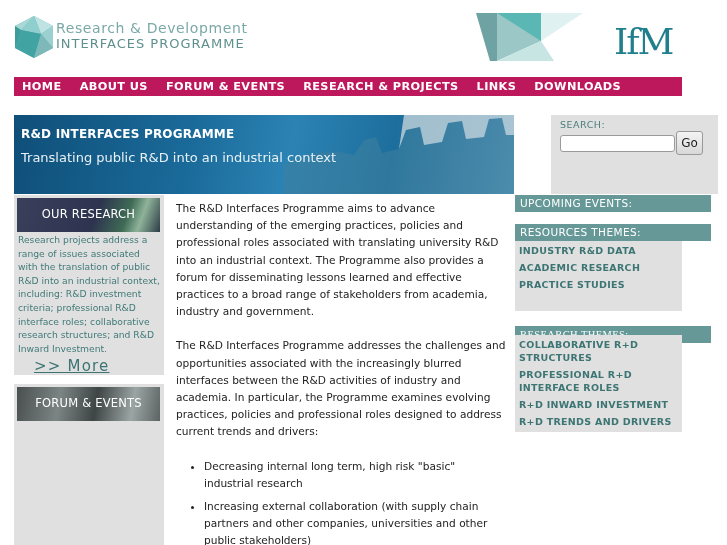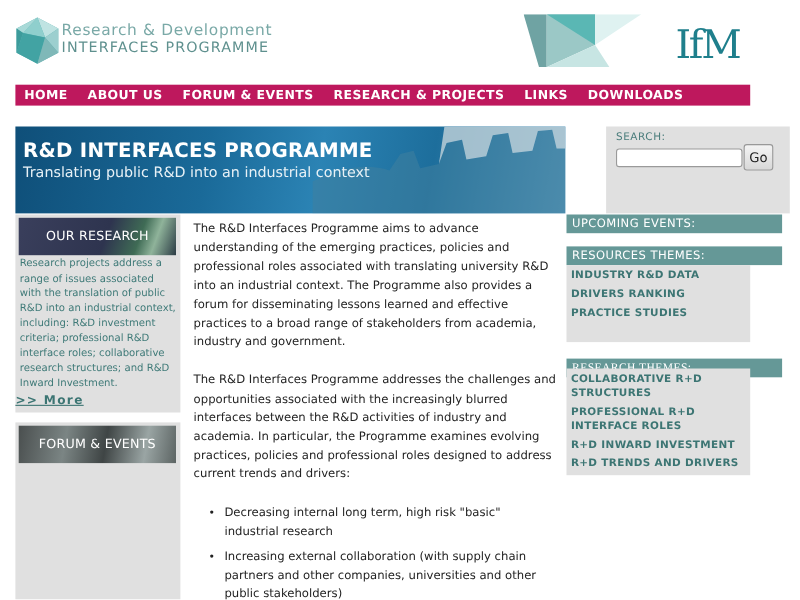--- a/index.html
+++ b/index.html
@@ -15,39 +15,39 @@
   .ifm-logo { position: absolute; left: 614px; top: 22px; font-family: "DejaVu Serif", serif; font-size: 36px; color: #1f7f8c; letter-spacing: -2px; line-height: 40px; }
 
   
   .nav { position: absolute; left: 14px; top: 77px; width: 668px; height: 19px; background: #be185d; display: flex; align-items: center; padding-left: 8px; box-sizing: border-box; }
   .nav-item { color: #ffffff; font-size: 11.3px; font-weight: bold; letter-spacing: 0.4px; margin-right: 18px; white-space: nowrap; cursor: pointer; }
 
   
   .banner { position: absolute; left: 14px; top: 115px; width: 500px; height: 79px; overflow: hidden;
     background: linear-gradient(100deg, #0f4f79 0%, #1a6a99 35%, #2b83b4 55%, #1d6e9c 75%, #5c9bbd 100%); }
   .banner-gear { position: absolute; right: 0; top: 0; width: 230px; height: 79px; }
-  .banner-title { position: absolute; left: 7px; top: 12px; color: #ffffff; font-size: 18px; font-weight: bold; letter-spacing: 0.2px; }
+  .banner-title { position: absolute; left: 7px; top: 12px; color: #ffffff; font-size: 12px; font-weight: bold; letter-spacing: 0.2px; }
   .banner-sub { position: absolute; left: 7px; top: 35px; color: #e8f1f6; font-size: 13px; }
 
   
   .search-box { position: absolute; left: 515px; top: 115px; width: 167px; height: 79px; background: #e0e0e0; margin-left: 36px; }
   .search-label { position: absolute; left: 9px; top: 4px; font-size: 9.5px; color: #4b7d7c; letter-spacing: 0.5px; }
   .search-input { position: absolute; left: 9px; top: 20px; width: 115px; height: 17px; border: 1px solid #9a9a9a; border-radius: 3px; background: #fff; box-sizing: border-box; }
   .go-btn { position: absolute; left: 125px; top: 16px; width: 27px; height: 24px; border: 1px solid #999; border-radius: 3px; background: linear-gradient(#f4f4f4,#d8d8d8); font-size: 12px; color: #222; display: flex; align-items: center; justify-content: center; box-sizing: border-box; }
 
   .side-head { position: absolute; left: 515px; width: 196px; height: 17px; background: #659897; color: #ffffff; font-size: 10.5px; letter-spacing: 0.4px; padding-left: 5px; box-sizing: border-box; line-height: 17px; }
   .side-panel { position: absolute; left: 515px; width: 167px; background: #e0e0e0; padding: 3px 4px 3px 4px; box-sizing: border-box; }
   .side-link { font-size: 9.5px; font-weight: bold; color: #3c7573; letter-spacing: 0.3px; line-height: 13px; margin-bottom: 4px; cursor: pointer; }
 
   
   .left-box { position: absolute; left: 14px; width: 150px; background: #e0e0e0; }
   .left-img { position: absolute; left: 3px; top: 3px; width: 143px; height: 34px; overflow: hidden; }
   .left-img-title { position: absolute; left: 0; right: 0; top: 9px; text-align: center; color: #ffffff; font-size: 11.5px; letter-spacing: 0.2px; }
   .left-text { position: absolute; left: 4px; top: 38px; width: 144px; font-size: 9.2px; line-height: 13.6px; color: #3f7a78; }
-  .more-link { position: absolute; left: 0; font-size: 11px; font-weight: bold; color: #3c7573; letter-spacing: 1.2px; text-decoration: underline; cursor: pointer; }
+  .more-link { position: absolute; left: 20px; font-size: 15px; font-weight: normal; color: #3c7573; letter-spacing: 1.2px; text-decoration: underline; cursor: pointer; }
 
   
   .main { position: absolute; left: 176px; top: 200px; width: 330px; font-size: 10.6px; color: #222; line-height: 17.2px; }
   .main p { margin: 0 0 17px 0; }
   .main ul { margin: 0; padding-left: 28px; }
   .main li { margin-bottom: 6px; }
 </style>
 </head>
 <body>
 
@@ -98,21 +98,21 @@
   <div class="search-label">SEARCH:</div>
   <input class="search-input" type="text" placeholder="" style="">
   <div class="go-btn">Go</div>
 </div>
 
 <div class="side-head" style="top:195px;">UPCOMING EVENTS:</div>
 
 <div class="side-head" style="top:224px;">RESOURCES THEMES:</div>
 <div class="side-panel" style="top:241px; height:70px;">
   <div class="side-link">INDUSTRY R&amp;D DATA</div>
-  <div class="side-link">DRIVERS RANKING</div>
+  <div class="side-link">ACADEMIC RESEARCH</div>
   <div class="side-link">PRACTICE STUDIES</div>
 </div>
 
 <div class="side-head" style="top:326px;font-family:Liberation Serif, serif;">RESEARCH THEMES:</div>
 <div class="side-panel" style="top:335px; height:97px;">
   <div class="side-link">COLLABORATIVE R+D STRUCTURES</div>
   <div class="side-link">PROFESSIONAL R+D INTERFACE ROLES</div>
   <div class="side-link">R+D INWARD INVESTMENT</div>
   <div class="side-link">R+D TRENDS AND DRIVERS</div>
 </div>

